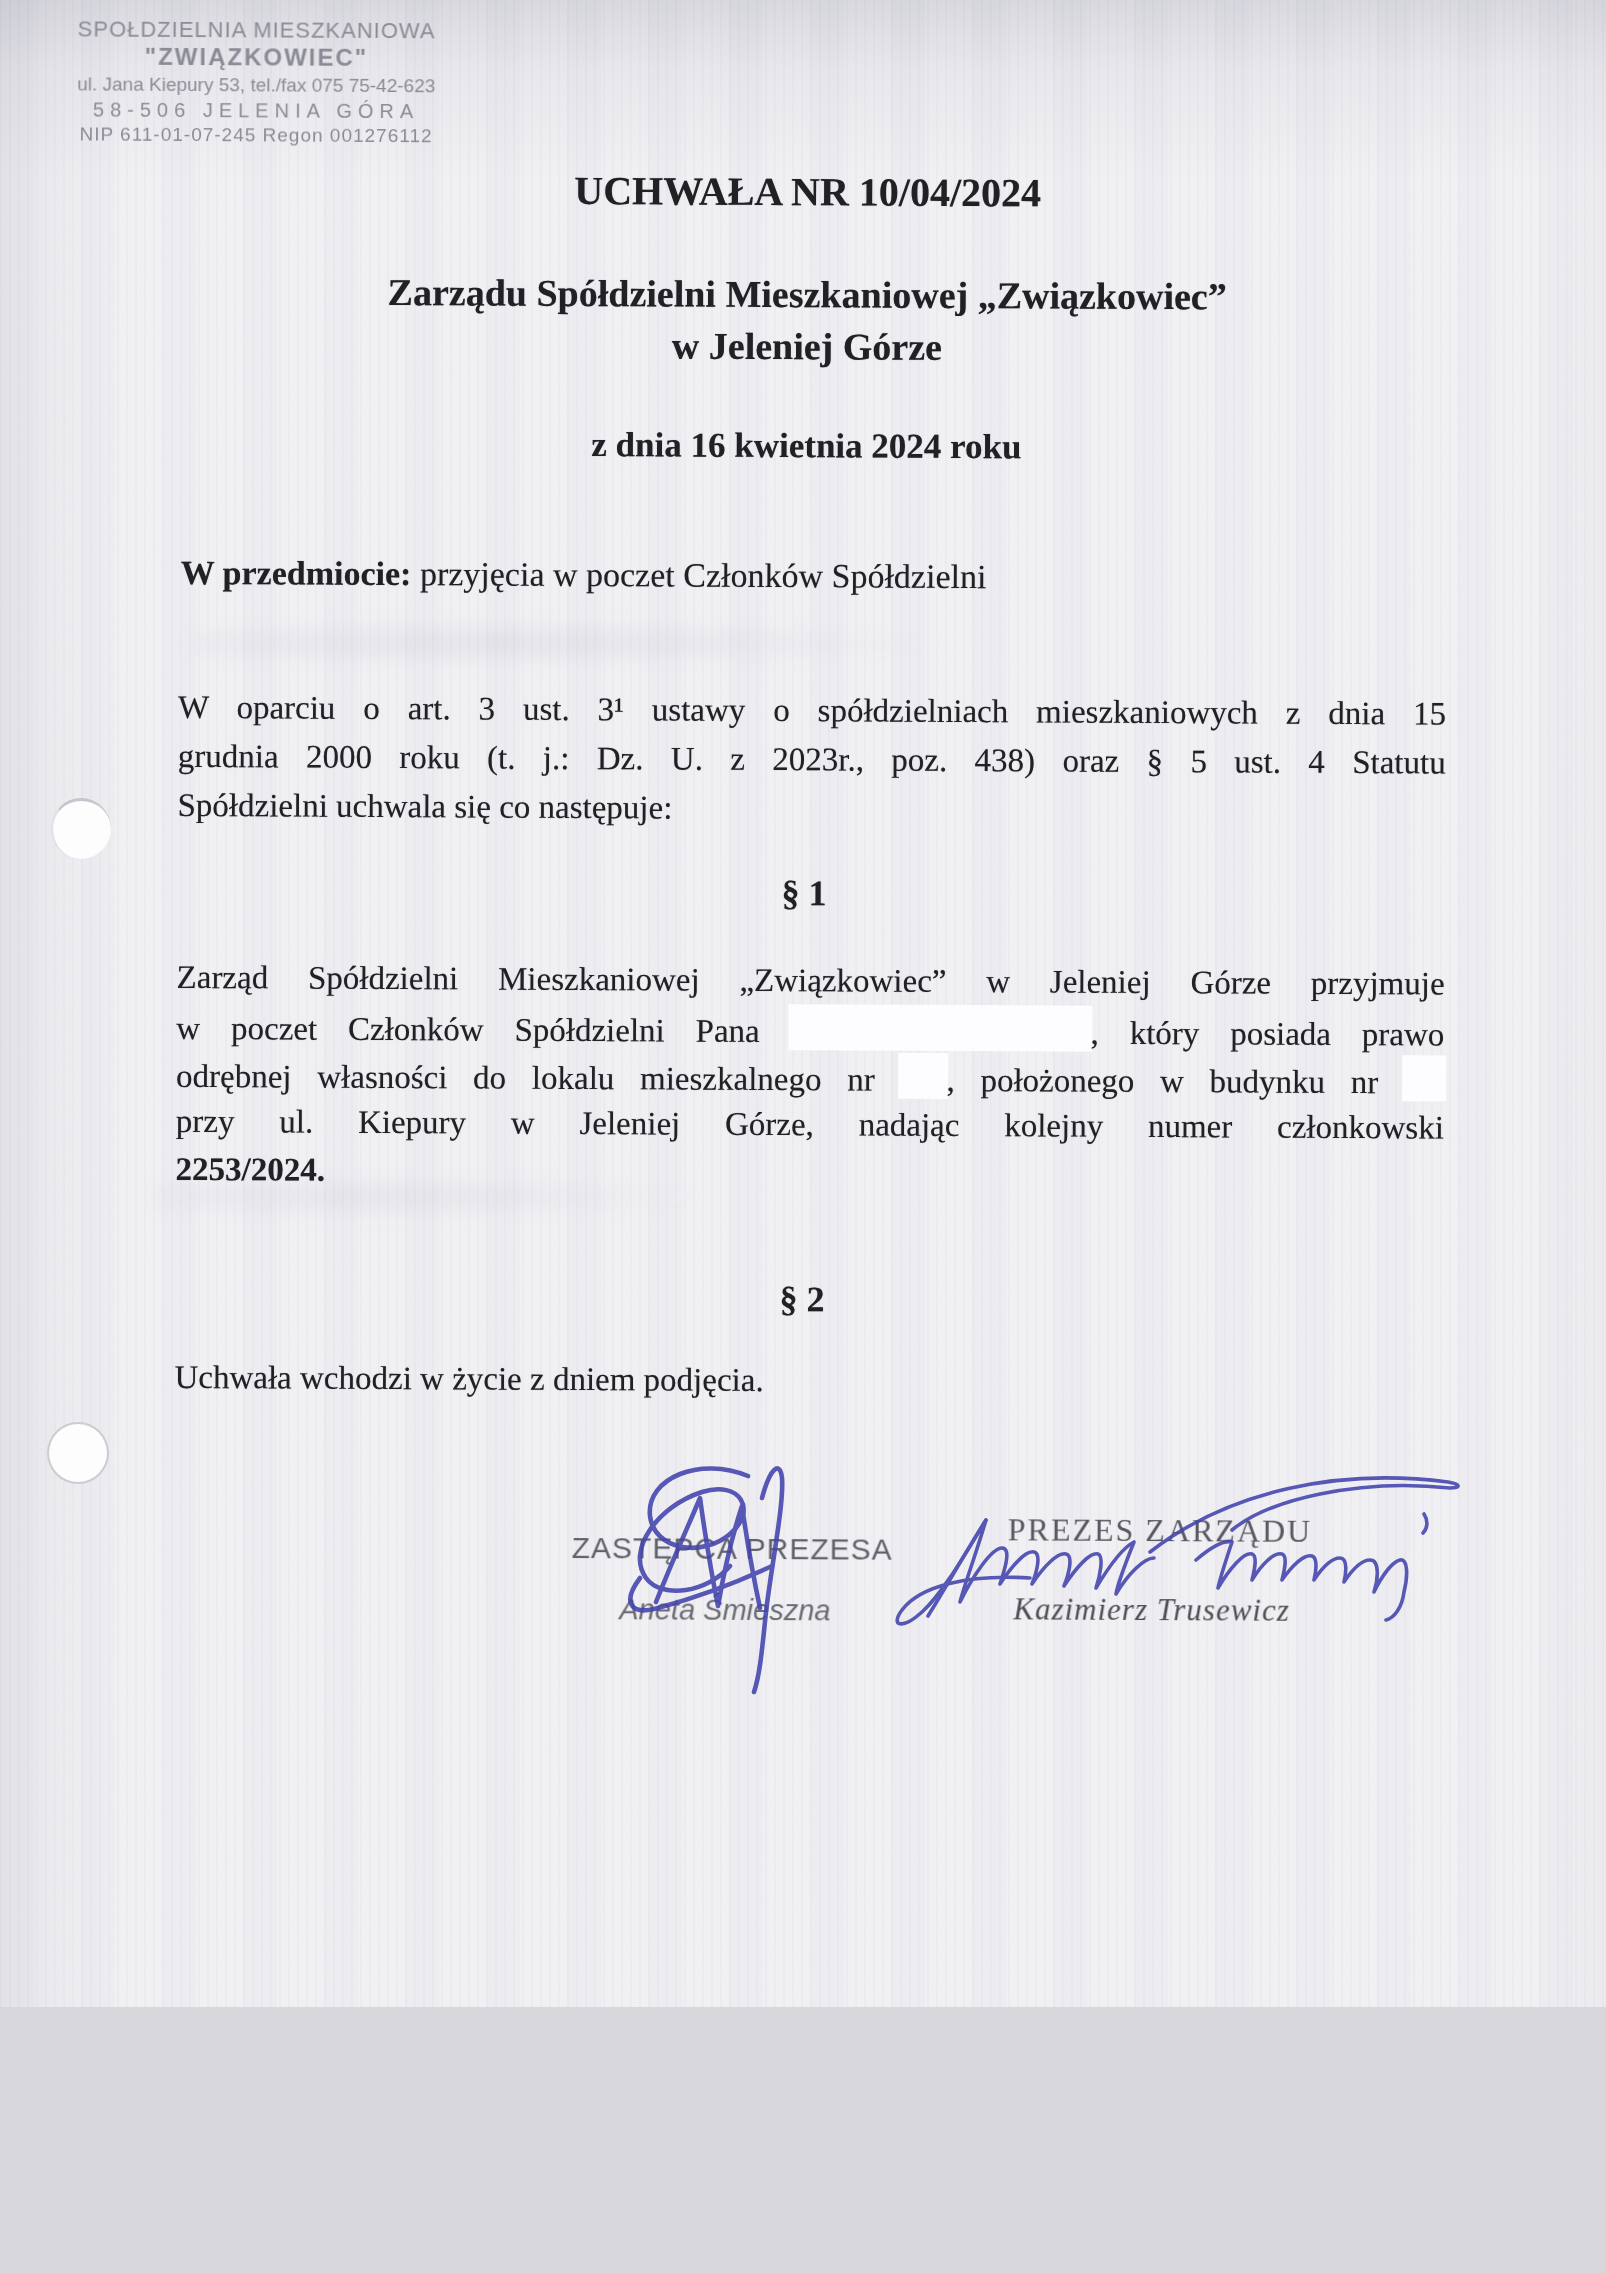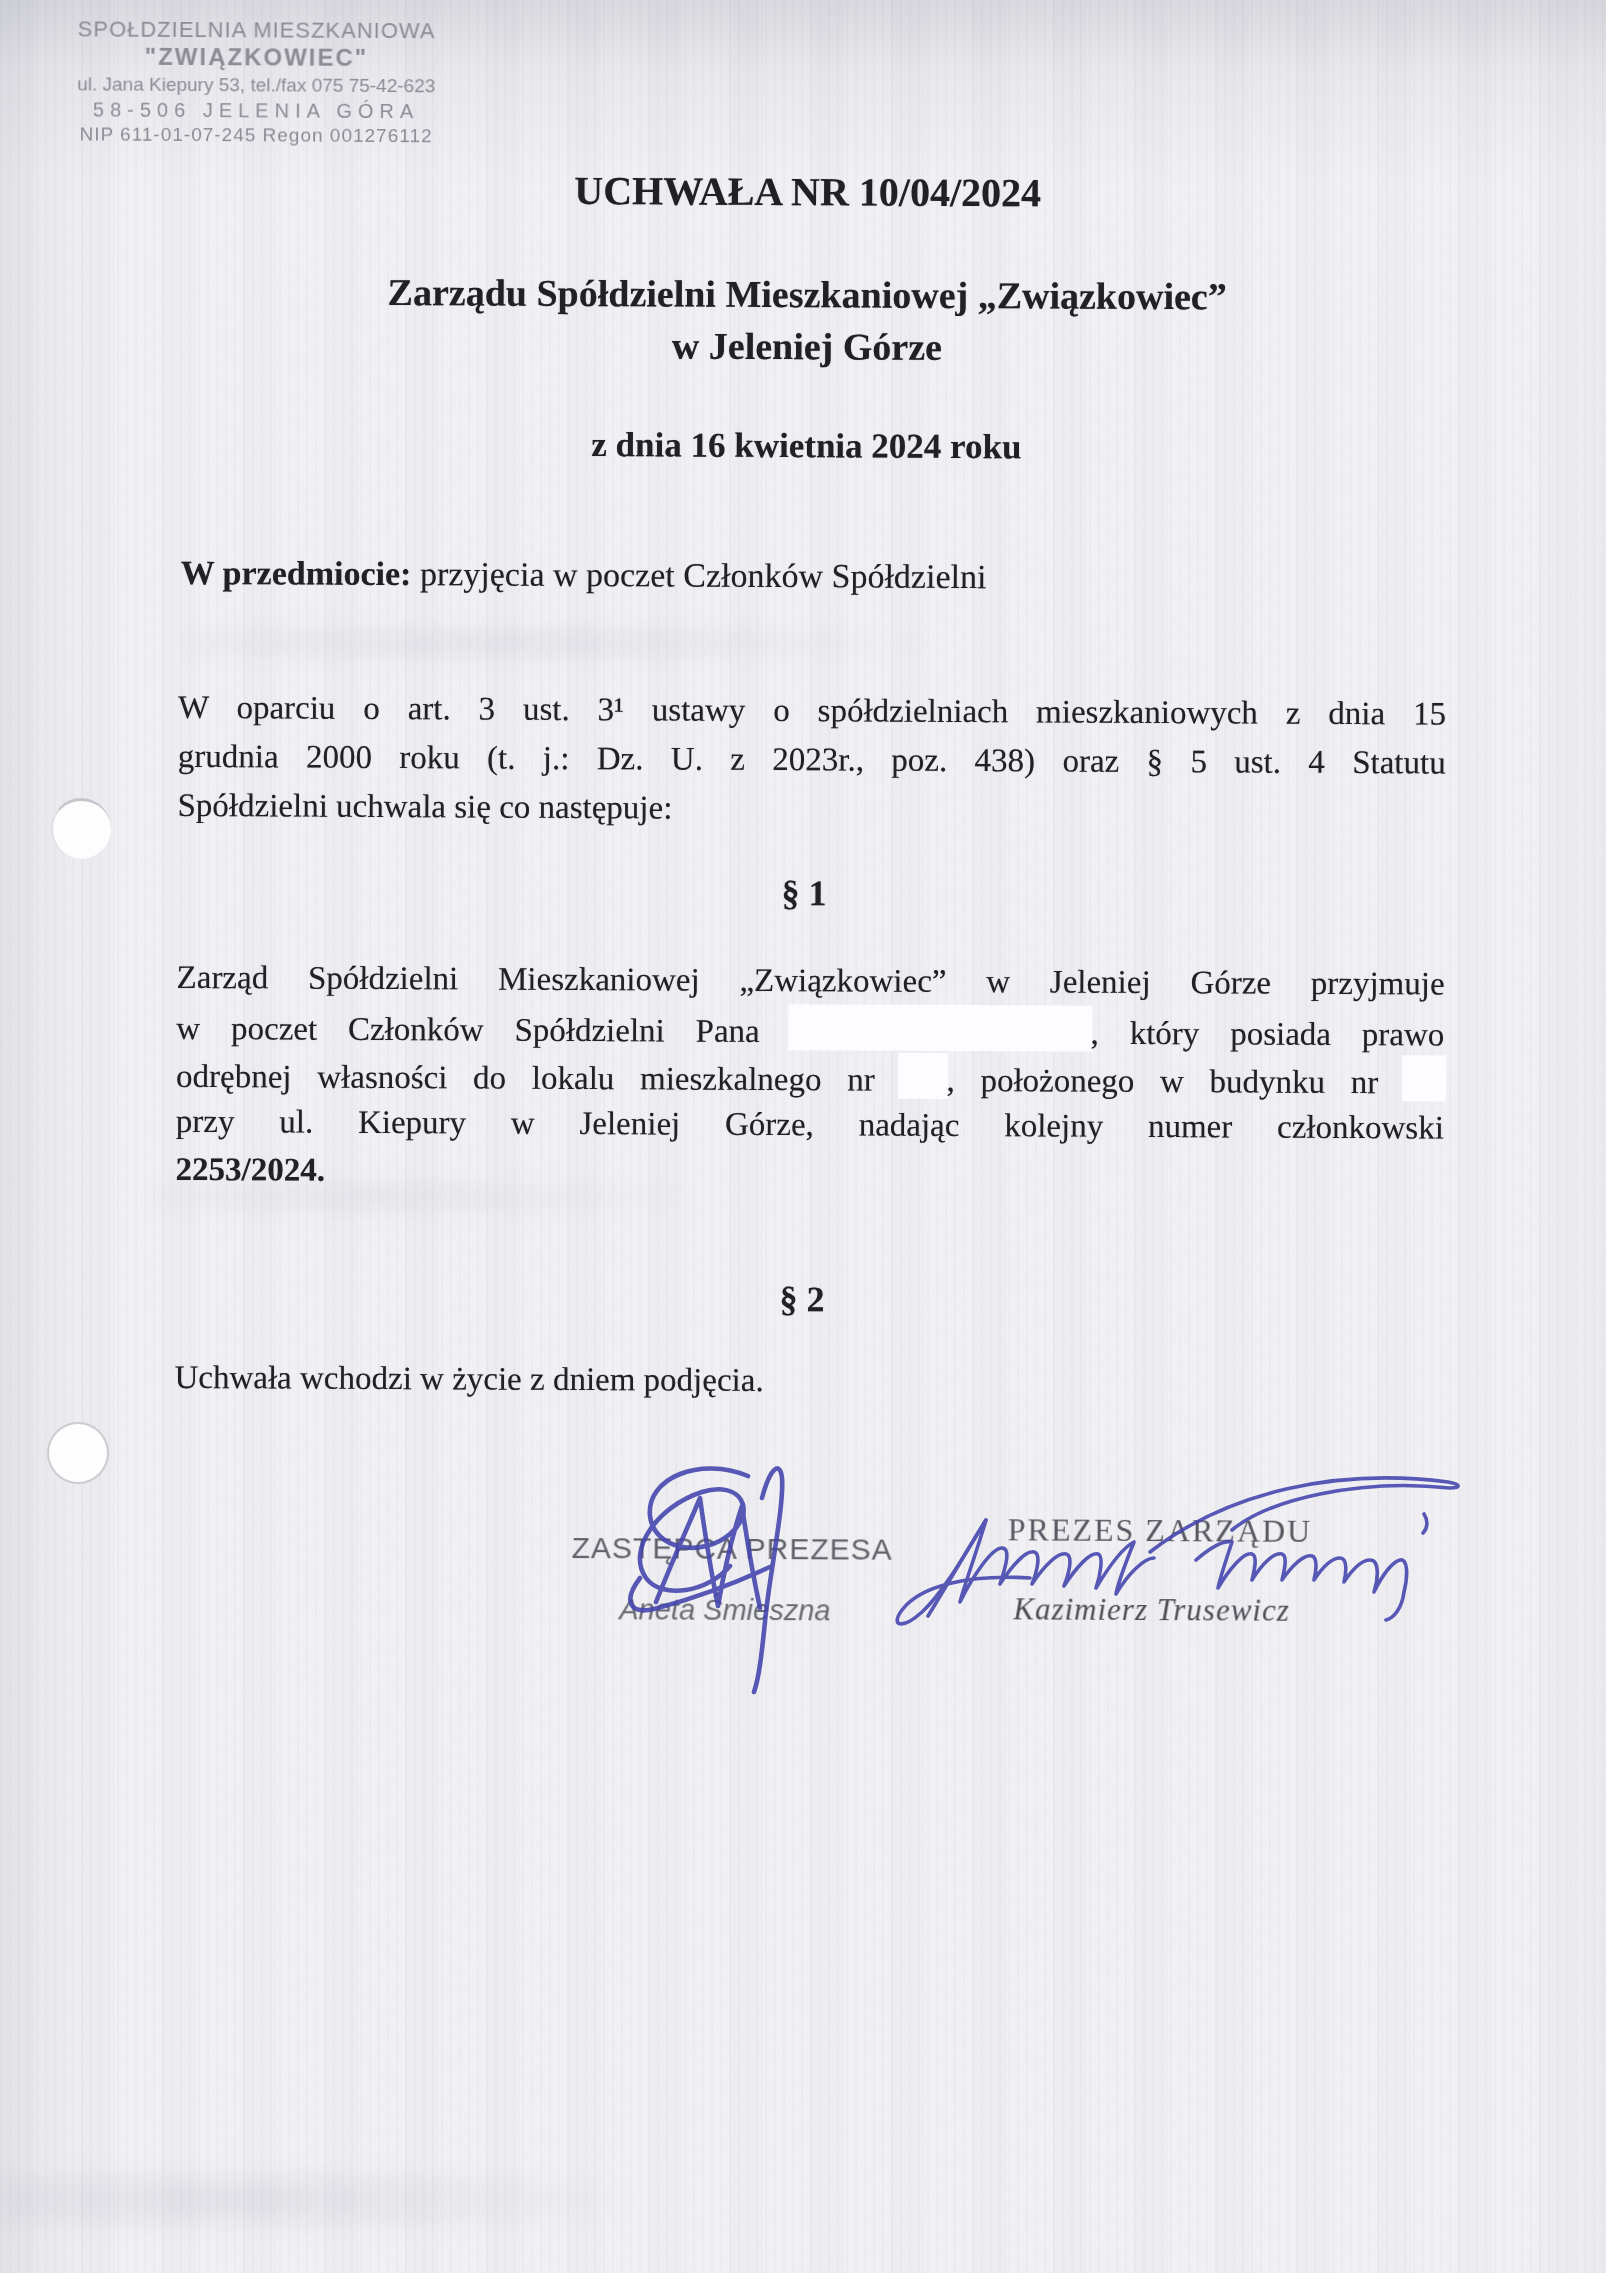--- a/index.html
+++ b/index.html
@@ -1,18 +1,18 @@
 <!DOCTYPE html>
 <html><head>
 <meta charset="utf-8">
 <style>
   html,body{margin:0;padding:0;background:#d8d8dc;}
   #paper{
     position:relative;
-    width:1606px;height:2273px;
+    width:1606px;height:2007px;
     overflow:hidden;
     background:
       linear-gradient(180deg, rgba(120,120,138,.20), rgba(120,120,138,.07) 70px, rgba(120,120,138,0) 180px),
       linear-gradient(90deg, rgba(128,128,146,.10), rgba(128,128,146,0) 110px),
       linear-gradient(270deg, rgba(128,128,146,.05), rgba(128,128,146,0) 60px),
       repeating-linear-gradient(90deg, rgba(120,120,145,.045) 0 2px, rgba(120,120,145,0) 2px 9px),
       repeating-linear-gradient(90deg, rgba(140,140,165,.035) 0 34px, rgba(140,140,165,0) 34px 81px),
       #f2f2f5;
     font-family:"Liberation Serif", serif;
   }

